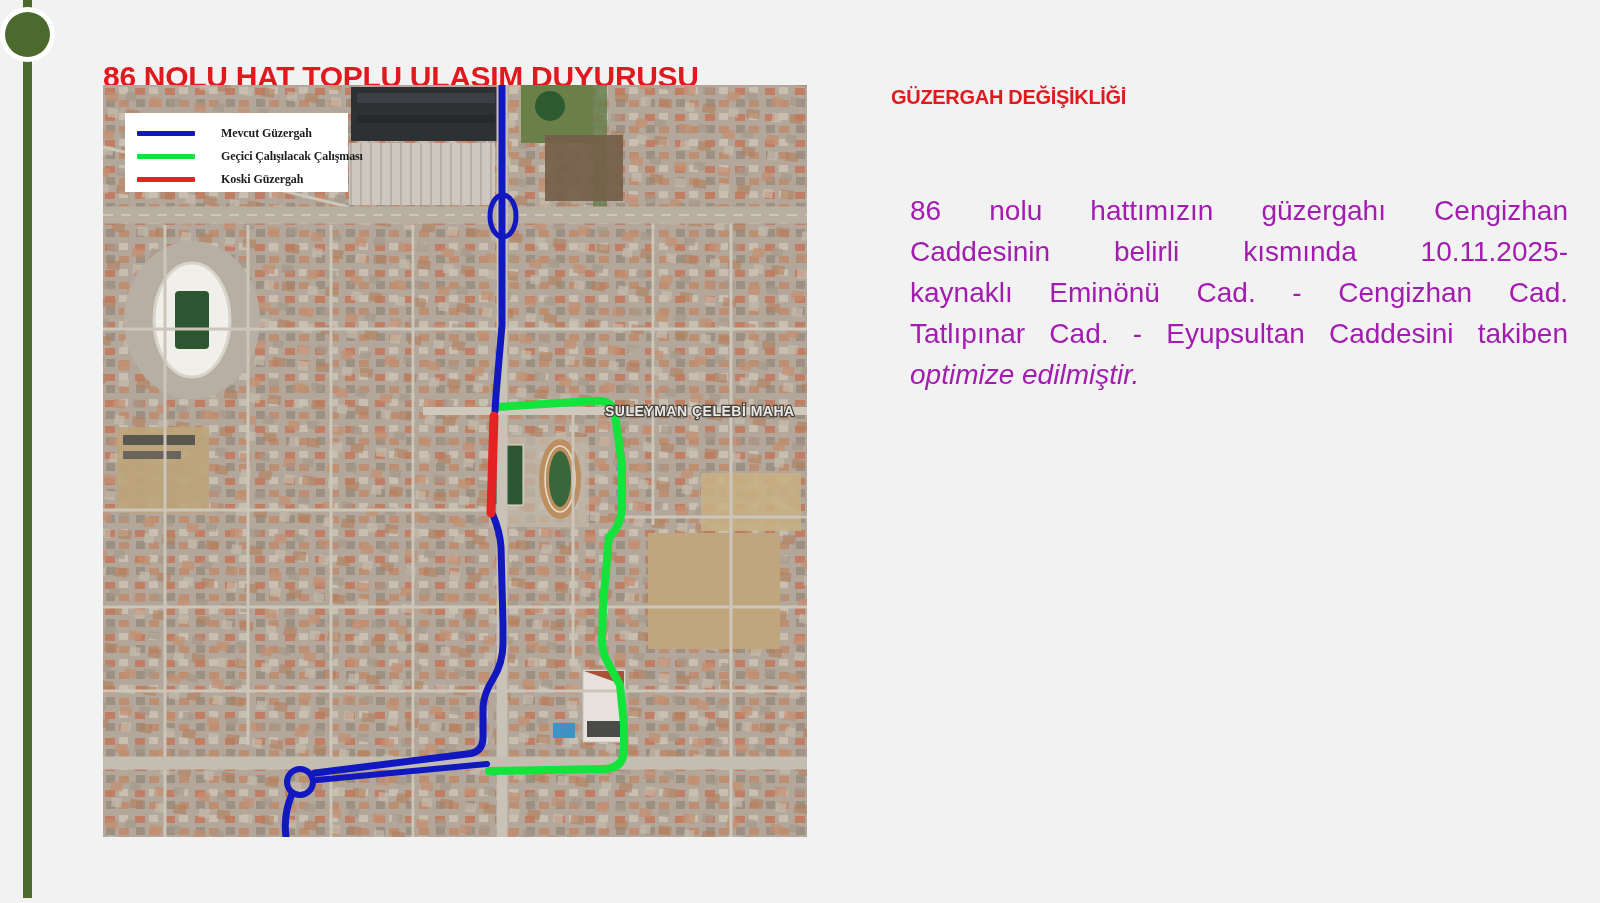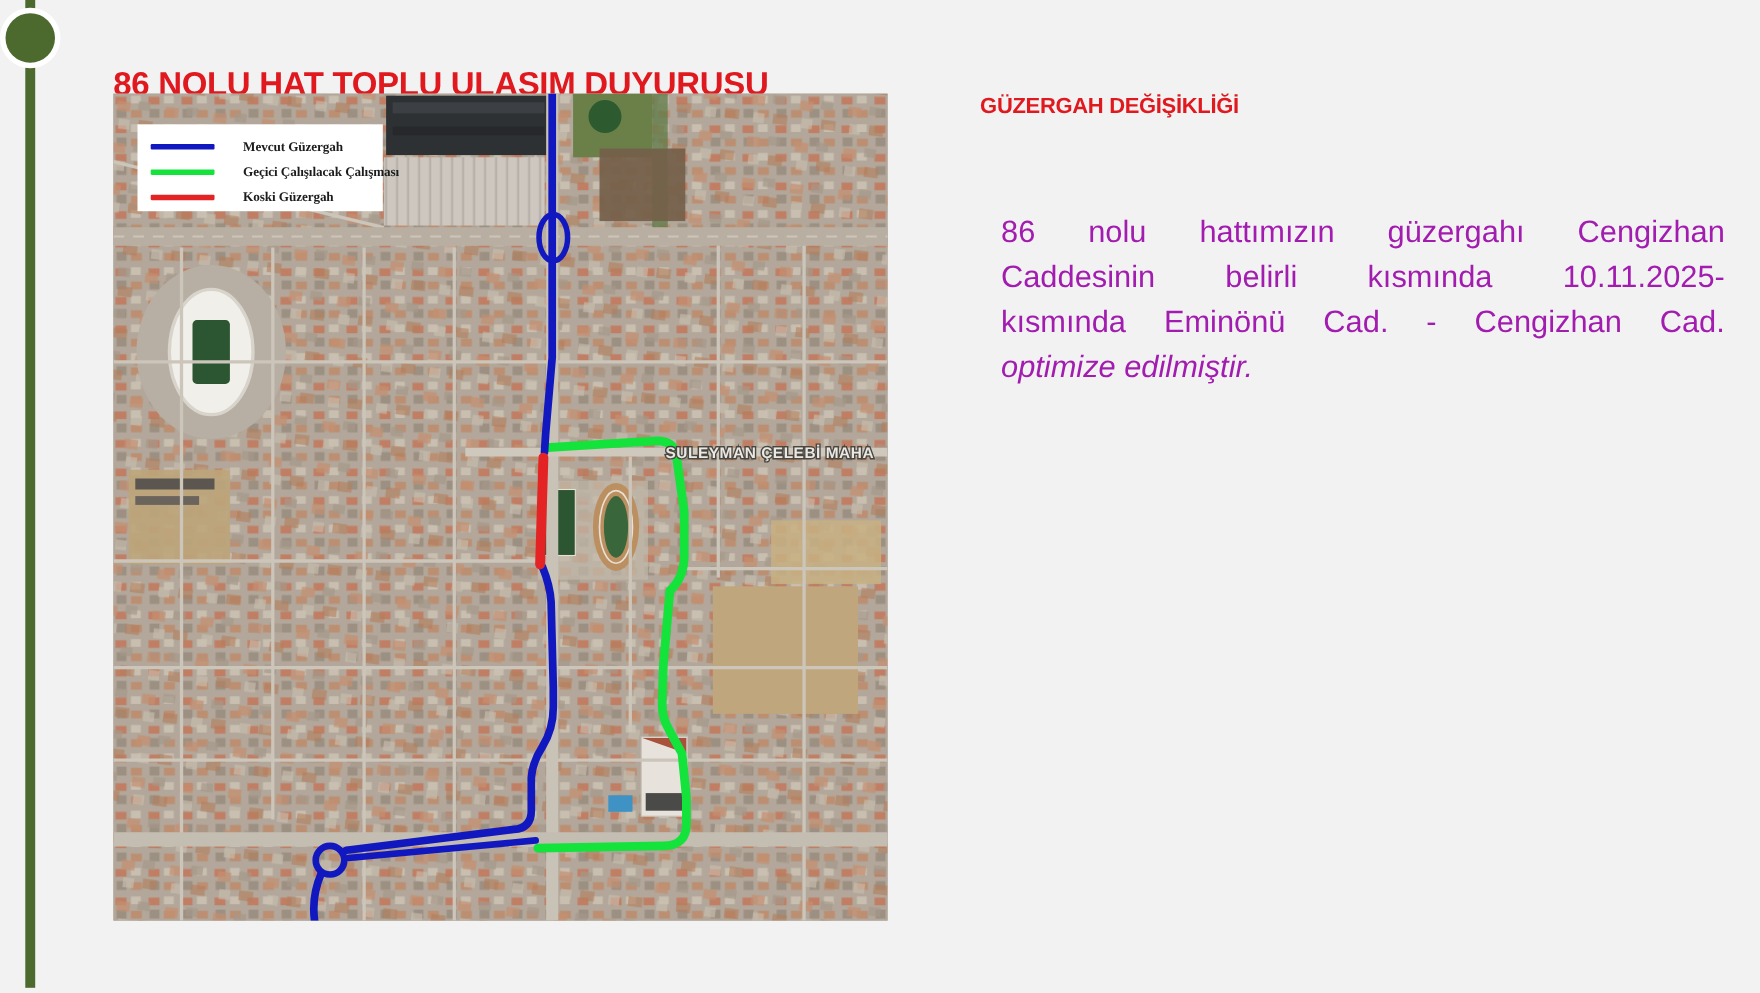--- a/index.html
+++ b/index.html
@@ -168,15 +168,16 @@
       <span class="legend-label">Koski Güzergah</span>
     </div>
   </div>
 </div>
 
 <div class="panel-heading">GÜZERGAH DEĞİŞİKLİĞİ</div>
 
 <div class="panel-body">
   <div class="line">86 nolu hattımızın güzergahı Cengizhan</div>
   <div class="line">Caddesinin belirli kısmında 10.11.2025-</div>
-  <div class="line">kısmında Eminönü Cad. - Cengizhan Cad.</div>
+  <div class="line">kaynaklı Eminönü Cad. - Cengizhan Cad.</div>
+  <div class="line">Tatlıpınar Cad. - Eyupsultan Caddesini takiben</div>
   <div class="line last">optimize edilmiştir.</div>
 </div>
 
 </body></html>

